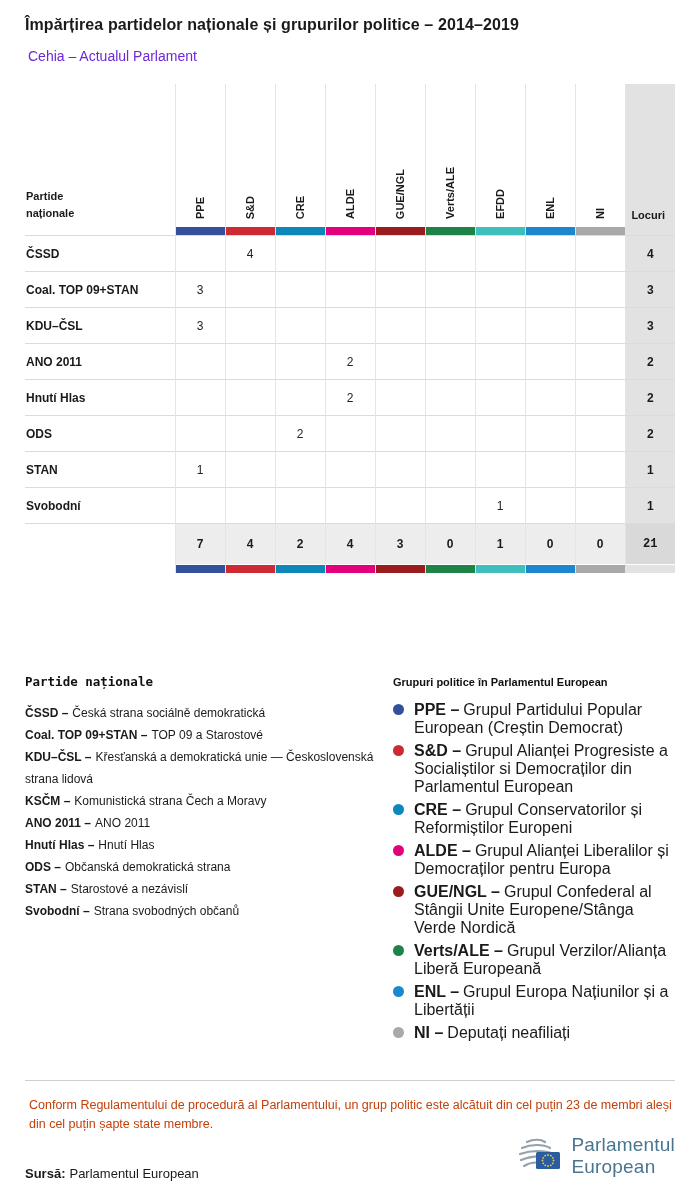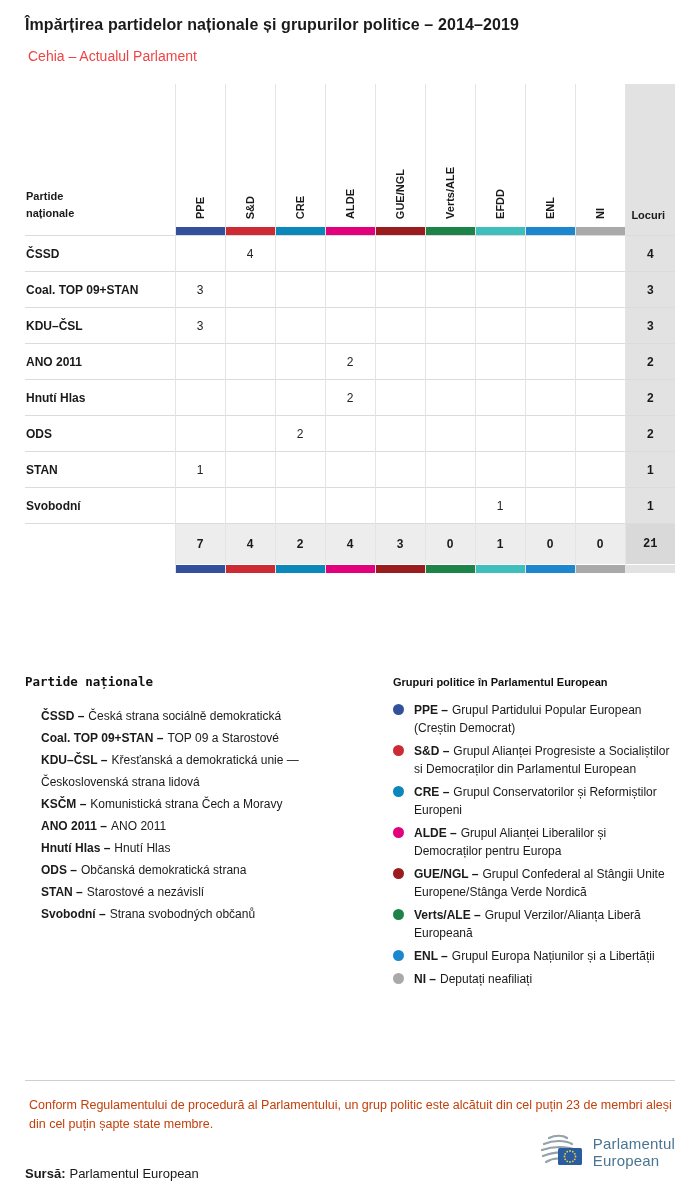--- a/index.html
+++ b/index.html
@@ -2,21 +2,21 @@
 <html><head>
 <meta charset="utf-8">
 <style>
   html,body{margin:0;padding:0;background:#fff;}
   body{font-family:"Liberation Sans",sans-serif;color:#1a1a1a;}
   .page{position:relative;width:700px;height:1201px;background:#fff;overflow:hidden;}
 
   
   .hdr{position:absolute;left:25px;top:16px;width:650px;}
   .title{font-size:16px;font-weight:700;margin:0;color:#1a1a1a;letter-spacing:.1px;}
-  .subtitle{font-size:14px;font-weight:400;margin:14px 0 0 3px;color:#ef4444;}
+  .subtitle{font-size:14px;font-weight:400;margin:14px 0 0 3px;color:#6d28d9;}
 
   
   .tablewrap{position:absolute;left:25px;top:84px;}
   table.seats{border-collapse:collapse;table-layout:fixed;width:650px;}
   th,td{padding:0;font-weight:400;}
   tr.head th{height:137px;vertical-align:bottom;}
   th.corner{text-align:left;font-size:11px;font-weight:700;line-height:1.6;padding:0 0 12px 1px;white-space:pre-line;vertical-align:bottom;}
   th.vhead{position:relative;}
   .vlabel{position:absolute;bottom:16px;left:50%;transform:translateX(-50%) rotate(180deg);writing-mode:vertical-rl;font-size:11px;font-weight:700;white-space:nowrap;color:#1a1a1a;}
   .bar{position:absolute;left:0;right:0;bottom:0;height:8px;display:block;}
@@ -29,35 +29,35 @@
   tr.tot td{height:40px;border-top:1px solid #dbdbdb;background:#ededed;font-weight:700;font-size:12px;text-align:center;}
   tr.tot td.blank{background:#fff;}
   tr.tot td.seat{background:#d9d9d9;font-family:Liberation Mono, monospace;}
   tr.barsrow td{height:8px;border-top:1px solid #fff;}
   tr.barsrow td.seatbg{background:#e2e2e2;}
 
   
   .legend{position:absolute;left:25px;top:674px;width:650px;display:flex;}
   .leg-left{width:352px;flex:none;}
   .leg-left h3{font-family:"DejaVu Sans Mono",monospace;font-size:12.5px;font-weight:700;margin:0 0 13px 0;color:#111;}
-  .leg-left ul{list-style:none;margin:16px;padding:0;font-size:12px;line-height:22px;color:#1a1a1a;}
+  .leg-left ul{list-style:none;margin:0;padding:0;font-size:12px;line-height:22px;color:#1a1a1a;}
   .abbr{font-weight:700;margin-right:4px;}
   .leg-right{flex:1;padding-left:16px;}
   .leg-right h3{font-size:11px;font-weight:700;margin:2px 0 13px 0;color:#111;}
   .leg-right ul{list-style:none;margin:0;padding:0;}
-  .leg-right li{display:flex;margin-bottom:5px;font-size:12px;line-height:18px;color:#1a1a1a;}
+  .leg-right li{display:flex;margin-bottom:5px;font-size:16px;line-height:18px;color:#1a1a1a;}
   .dot{width:11px;height:11px;border-radius:50%;flex:none;margin:3px 10px 0 0;background:#ccc;}
 
   
   .rule{position:absolute;left:25px;right:25px;top:1080px;border-top:1px solid #cfcfcf;}
   .note{position:absolute;left:25px;top:1092px;width:650px;font-size:12.5px;line-height:1.55;margin:4px;color:#c2410c;}
   .source{position:absolute;left:25px;top:1166px;font-size:13px;color:#1a1a1a;}
   .source .lbl{font-weight:700;margin-right:4px;}
   .logo{position:absolute;right:25px;top:1134px;display:flex;align-items:center;}
-  .logo-text{margin-left:9px;font-size:15px;line-height:1.15;color:#4a7591;letter-spacing:.2px;}
+  .logo-text{margin-left:9px;font-size:19px;line-height:1.15;color:#4a7591;letter-spacing:.2px;}
 </style>
 </head>
 <body>
 
 <div class="page">
 
   <div class="hdr">
     <h1 class="title">Împărțirea partidelor naționale și grupurilor politice – 2014–2019</h1>
     <h2 class="subtitle">Cehia – Actualul Parlament</h2>
   </div>

